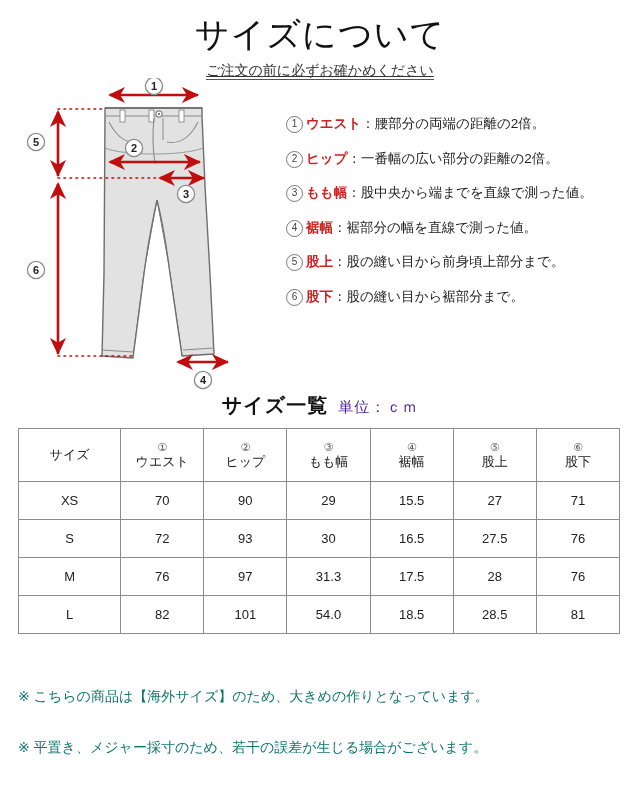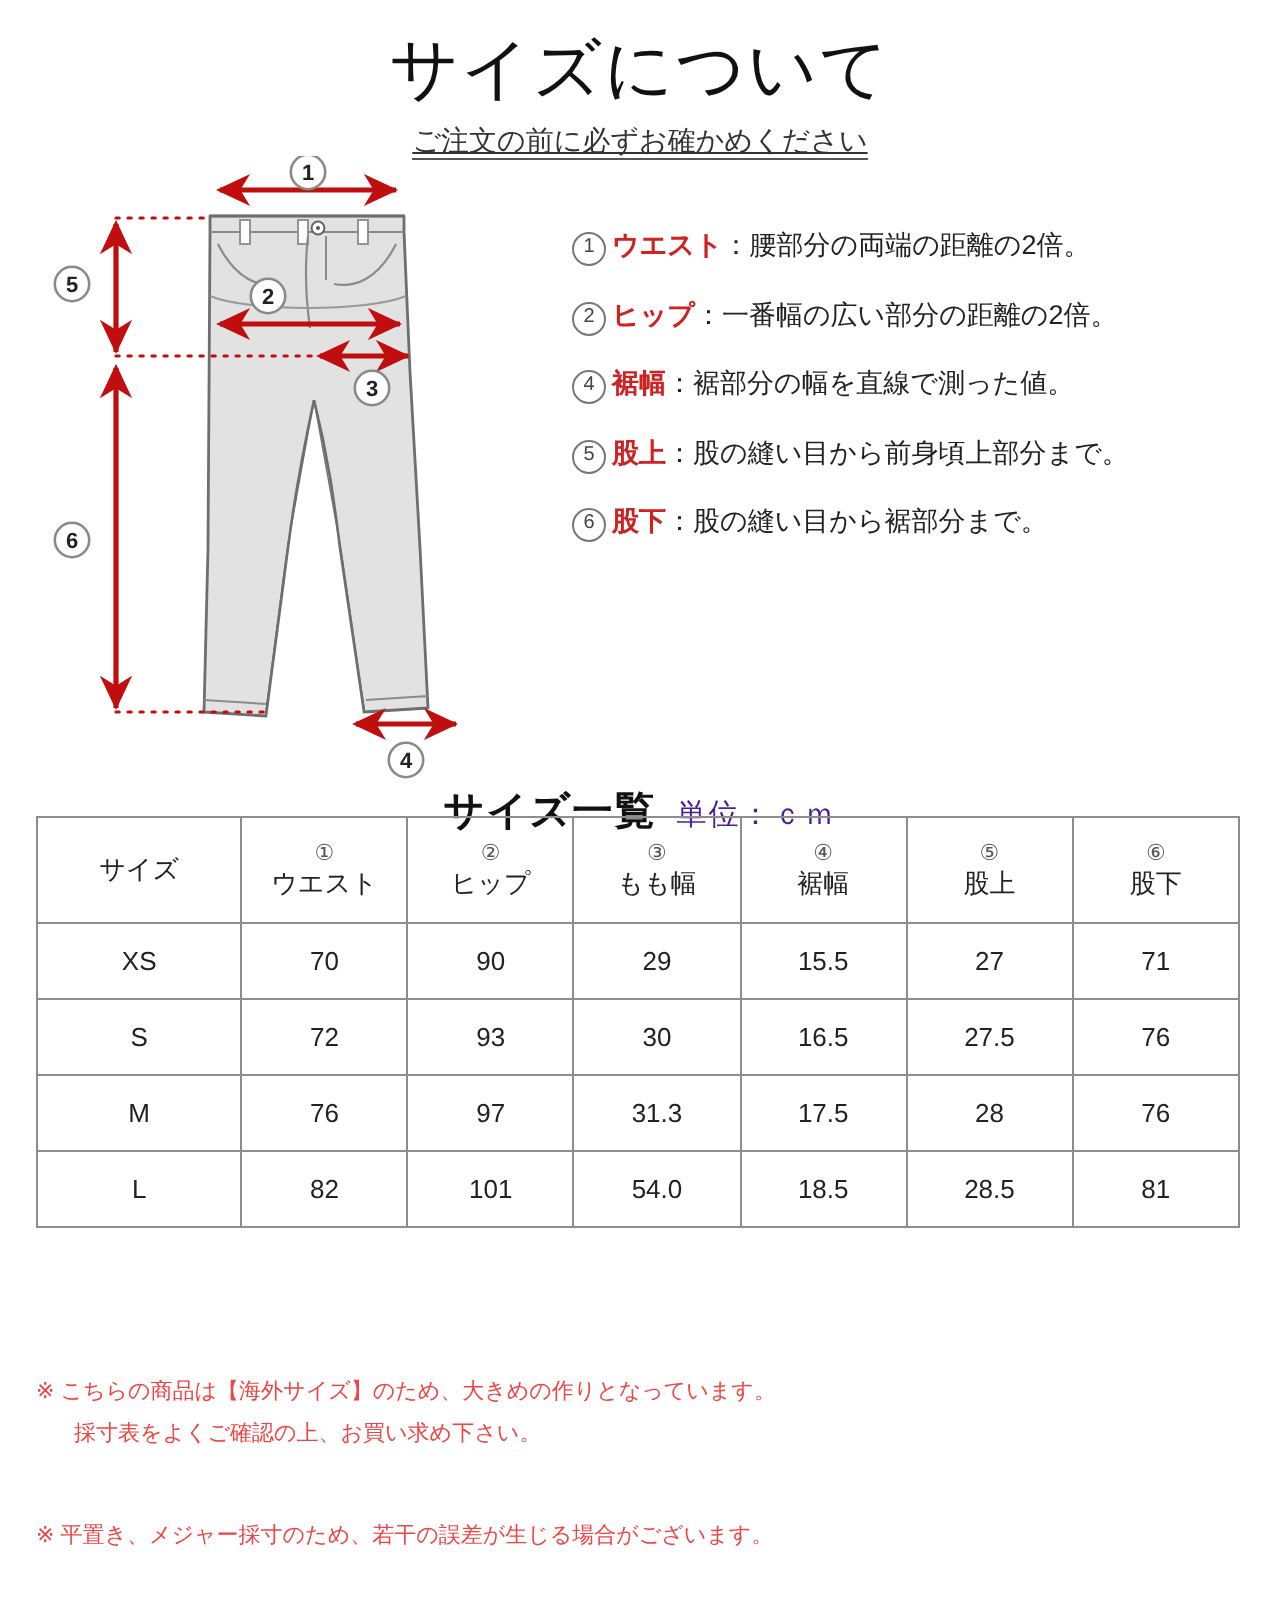--- a/index.html
+++ b/index.html
@@ -104,21 +104,21 @@
     font-size: 15px;
     color: #4c1d95;
     margin-left: 10px;
     letter-spacing: 1px;
   }
 
   
   .size-table {
     position: absolute;
     left: 18px;
-    top: 408px;
+    top: 428px;
     width: 602px;
     border-collapse: collapse;
     table-layout: fixed;
   }
   .size-table td, .size-table th {
     border: 1px solid #8d8d8d;
     text-align: center;
     font-weight: normal;
     color: #222;
     font-size: 13px;
@@ -146,23 +146,23 @@
   }
 
   
   .notes {
     position: absolute;
     left: 18px;
     top: 686px;
     width: 610px;
   }
   .note {
-    font-size: 11px;
+    font-size: 14px;
     line-height: 21px;
-    color: #ef4444;
+    color: #0f766e;
   }
   .note-indent {
     padding-left: 19px;
   }
   .note-gap { margin-top: 30px; }
 </style>
 </head>
 <body>
 
 <div class="page-title">サイズについて</div>
@@ -271,20 +271,23 @@
 </div>
 
 <div class="legend">
   <div class="legend-row">
     <span class="legend-num">1</span><span class="legend-term">ウエスト</span><span class="legend-desc">：腰部分の両端の距離の2倍。</span>
   </div>
   <div class="legend-row">
     <span class="legend-num">2</span><span class="legend-term">ヒップ</span><span class="legend-desc">：一番幅の広い部分の距離の2倍。</span>
   </div>
   <div class="legend-row">
+    <span class="legend-num">3</span><span class="legend-term">もも幅</span><span class="legend-desc">：股中央から端までを直線で測った値。</span>
+  </div>
+  <div class="legend-row">
     <span class="legend-num">4</span><span class="legend-term">裾幅</span><span class="legend-desc">：裾部分の幅を直線で測った値。</span>
   </div>
   <div class="legend-row">
     <span class="legend-num">5</span><span class="legend-term">股上</span><span class="legend-desc">：股の縫い目から前身頃上部分まで。</span>
   </div>
   <div class="legend-row">
     <span class="legend-num">6</span><span class="legend-term">股下</span><span class="legend-desc">：股の縫い目から裾部分まで。</span>
   </div>
 </div>
 
@@ -368,15 +371,14 @@
       <td>54.0</td>
       <td>18.5</td>
       <td>28.5</td>
       <td>81</td>
     </tr>
   </tbody>
 </table>
 
 <div class="notes">
   <div class="note">※ こちらの商品は【海外サイズ】のため、大きめの作りとなっています。</div>
-  <div class="note note-indent">採寸表をよくご確認の上、お買い求め下さい。</div>
   <div class="note note-gap">※ 平置き、メジャー採寸のため、若干の誤差が生じる場合がございます。</div>
 </div>
 
 </body></html>

